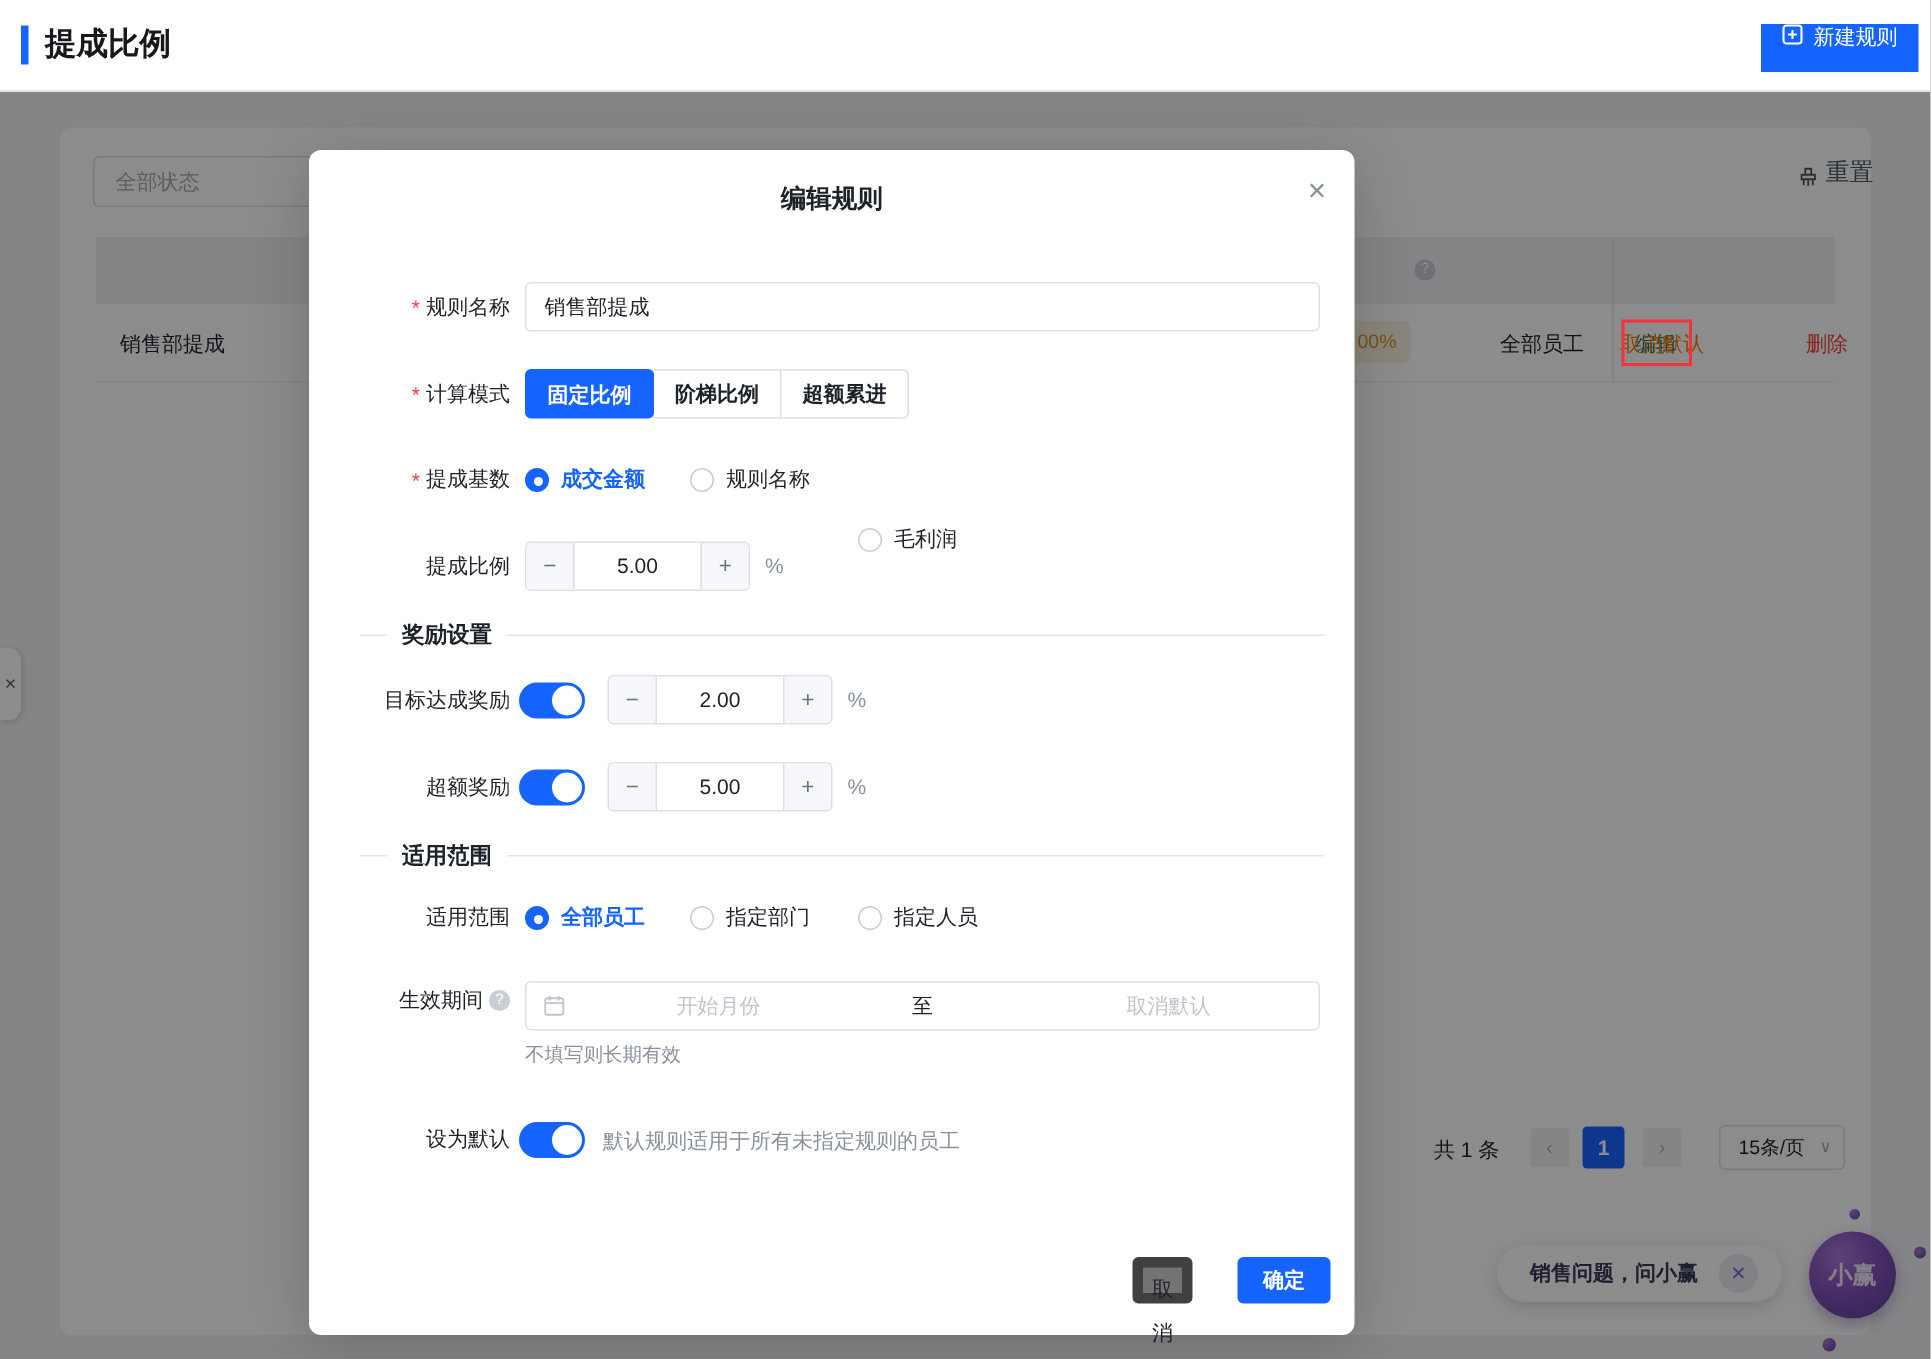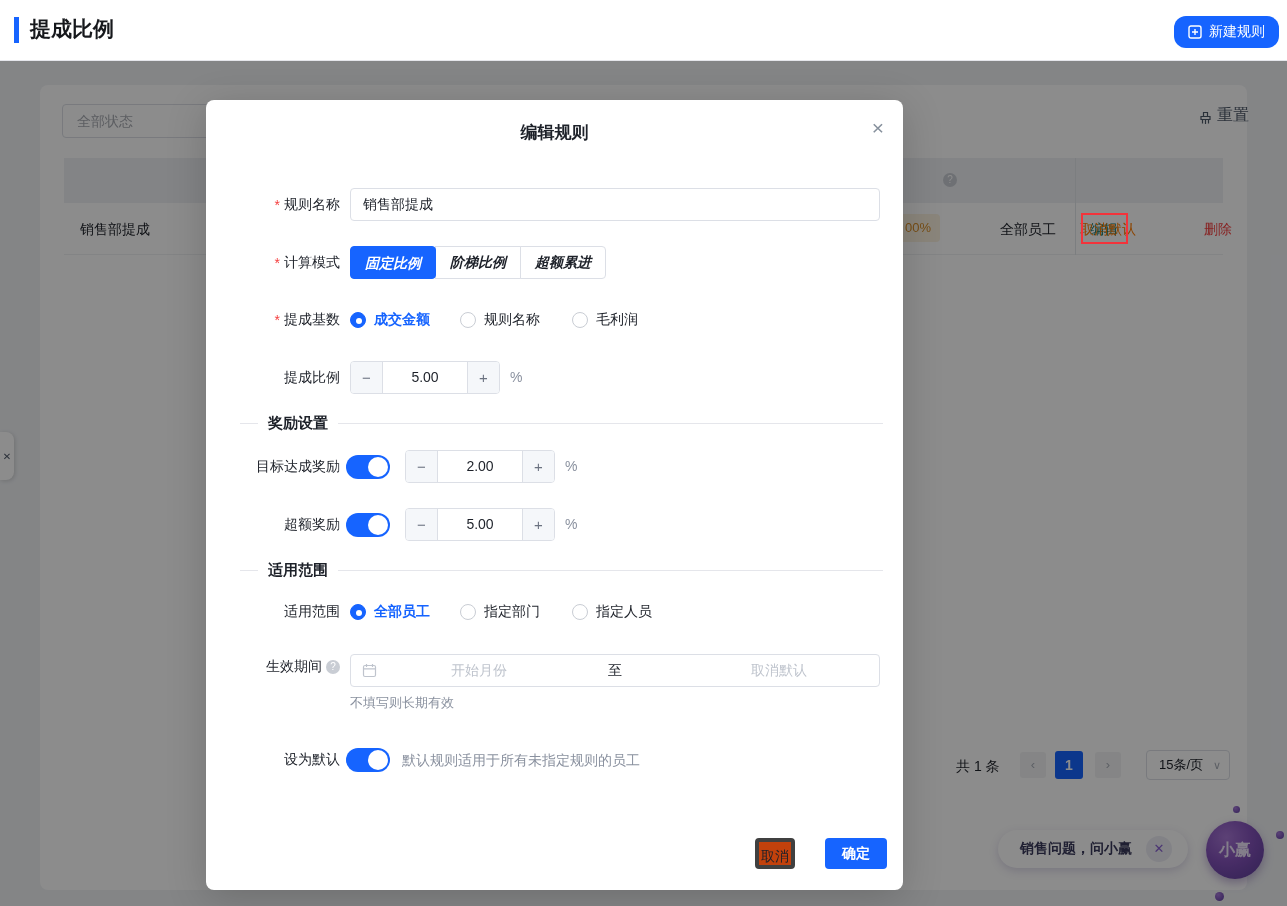--- a/index.html
+++ b/index.html
@@ -3,21 +3,21 @@
 <meta charset="utf-8">
 <style>
   * { margin:0; padding:0; box-sizing:border-box; }
   body { font-family:"Liberation Sans","DejaVu Sans",sans-serif; }
   .stage { position:relative; width:1287px; height:906px; overflow:hidden; background:#f0f2f5; }
 
   
   .topbar { position:absolute; left:0; top:0; width:1287px; height:61px; background:#fff; border-bottom:1px solid #e5e6eb; z-index:6; }
   .accent-bar { position:absolute; left:14px; top:17px; width:5px; height:26px; background:#1664FF; }
   .page-title { position:absolute; left:30px; top:15px; font-size:21px; font-weight:bold; color:#16181c; }
-  .btn-new { position:absolute; left:1174px; top:16px; height:32px; padding:0 14px; background:#1664FF; border-radius:12px; color:#fff; font-size:14px; display:flex; align-items:center; gap:7px; cursor:pointer; }
+  .btn-new { position:absolute; left:1174px; top:16px; height:32px; padding:0 14px; background:#1664FF; border-radius:0; color:#fff; font-size:14px; display:flex; align-items:flex-start; gap:7px; cursor:pointer; }
 
   
   .bg-layer { position:absolute; inset:0; z-index:1; }
   .card { position:absolute; left:40px; top:85px; width:1207px; height:805px; background:#fff; border-radius:8px; }
   .status-select { position:absolute; left:62px; top:104px; width:340px; height:34px; background:#fff; border:1px solid #dcdfe6; border-radius:4px; line-height:32px; padding-left:14px; font-size:14px; color:#a8abb2; }
   .reset-wrap { position:absolute; left:1198px; top:105px; display:flex; align-items:flex-end; gap:4px; font-size:16px; color:#4e5969; cursor:pointer; }
 
   .thead { position:absolute; left:64px; top:158px; width:1159px; height:45px; background:#eff1f4; }
   .th { position:absolute; top:0; height:45px; line-height:45px; font-size:14px; font-weight:bold; color:#1d2129; }
   .trow { position:absolute; left:64px; top:203px; width:1159px; height:52px; border-bottom:1px solid #eef0f2; background:#fff; }
@@ -48,21 +48,21 @@
   .overlay { position:absolute; left:0; top:61px; width:1287px; height:845px; background:rgba(0,0,0,0.45); z-index:5; }
 
   
   .modal { position:absolute; left:206px; top:100px; width:697px; height:790px; background:#fff; border-radius:8px; box-shadow:0 8px 40px rgba(0,0,0,.18); z-index:10; }
   .modal-title { position:absolute; left:0; top:21px; width:100%; text-align:center; font-size:17px; font-weight:bold; color:#1d2129; }
   .modal-close { position:absolute; left:656px; top:12px; width:32px; height:32px; font-size:21px; color:#86909c; text-align:center; line-height:32px; cursor:pointer; }
   .frow { position:absolute; left:0; width:697px; }
   .flabel { position:absolute; left:0; top:0; width:134px; height:100%; display:flex; align-items:center; justify-content:flex-end; gap:4px; font-size:14px; color:#1d2129; }
   .req { color:#f53f3f; }
   .tinput { position:absolute; left:144px; top:0; width:530px; height:33px; border:1px solid #dcdfe6; border-radius:4px; font-size:14px; color:#1d2129; padding:0 12px; font-family:inherit; background:#fff; }
-  .seg { position:absolute; left:144px; top:0; display:flex; height:33px;font-style:italic; }
+  .seg { position:absolute; left:144px; top:0; display:flex; height:33px; }
   .seg-btn { height:33px; line-height:31px; padding:0 14px; border:1px solid #dcdfe6; margin-left:-1px; background:#fff; font-size:14px; font-weight:bold; color:#1d2129; cursor:pointer; }
   .seg-btn:first-child { margin-left:0; border-radius:4px 0 0 4px; }
   .seg-btn:last-child { border-radius:0 4px 4px 0; }
   .seg-btn.active { background:#1664FF; border-color:#1664FF; color:#fff; border-radius:4px; position:relative; z-index:1; line-height:33px; }
   .row-hint { position:absolute; left:406px; top:0; height:33px; line-height:33px; font-size:14px; color:#8a919f; white-space:nowrap; }
   .radio-item { position:absolute; top:0; height:100%; display:flex; align-items:center; gap:8px; cursor:pointer; }
   .rdot { width:16px; height:16px; border-radius:50%; border:1px solid #c9cdd4; background:#fff; position:relative; }
   .rdot.on { border-color:#1664FF; background:#1664FF; }
   .rdot.on::after { content:""; position:absolute; left:5px; top:5px; width:6px; height:6px; border-radius:50%; background:#fff; }
   .rlabel { font-size:14px; color:#1d2129; }
@@ -78,21 +78,21 @@
   .dv-t { padding:0 10px; font-size:15px; font-weight:bold; color:#1d2129; white-space:nowrap; }
   .dv-r { flex:1; height:1px; background:#e5e6eb; }
   .toggle { position:absolute; top:50%; margin-top:-12px; width:44px; height:24px; border-radius:12px; background:#1664FF; cursor:pointer; }
   .toggle::after { content:""; position:absolute; right:2px; top:2px; width:20px; height:20px; border-radius:50%; background:#fff; }
   .range-input { position:absolute; left:144px; top:0; width:530px; height:33px; border:1px solid #dcdfe6; border-radius:4px; background:#fff; }
   .ri-ph { position:absolute; top:0; height:31px; line-height:31px; font-size:14px; color:#bfc4cd; }
   .ri-sep { position:absolute; left:0; width:100%; top:0; height:31px; line-height:31px; font-size:14px; color:#1d2129; text-align:center; }
   .cal-ico { position:absolute; left:11px; top:8px; }
   .sub-hint { position:absolute; font-size:13px; color:#8a919f; }
   .toggle-hint { position:absolute; left:196px; top:0; height:24px; line-height:24px; font-size:14px; color:#8a919f; white-space:nowrap; }
-  .btn-cancel { position:absolute; left:549px; top:738px; width:40px; height:31px; background:#c2410c; border:4px solid #404040; border-radius:4px; font-size:14px; color:#1d2129; text-align:center; line-height:29px; cursor:pointer; }
+  .btn-cancel { position:absolute; left:549px; top:738px; width:40px; height:31px; background:#737373; border:7px solid #404040; border-radius:4px; font-size:14px; color:#1d2129; text-align:center; line-height:29px; cursor:pointer; }
   .btn-ok { position:absolute; left:619px; top:738px; width:62px; height:31px; background:#1664FF; border-radius:4px; font-size:14px; font-weight:bold; color:#fff; text-align:center; line-height:31px; cursor:pointer; }
 
   
   .anno-box { position:absolute; left:1081px; top:213px; width:47px; height:31px; border:2px solid #f3333b; z-index:30; }
 </style>
 </head>
 <body>
 
 <div class="stage">
 
@@ -201,21 +201,21 @@
         <span>提成基数</span>
       </div>
       <div class="radio-item" style="left:144px;">
         <span class="rdot on"></span>
         <span class="rlabel on">成交金额</span>
       </div>
       <div class="radio-item" style="left:254px;">
         <span class="rdot"></span>
         <span class="rlabel">规则名称</span>
       </div>
-      <div class="radio-item" style="left:366px;">
+      <div class="radio-item" style="left:366px;margin-top:40px;">
         <span class="rdot"></span>
         <span class="rlabel">毛利润</span>
       </div>
     </div>
 
     <div class="frow" style="top:261px;height:33px;">
       <div class="flabel">
         <span>提成比例</span>
       </div>
       <div class="stepper" style="left:144px;">

